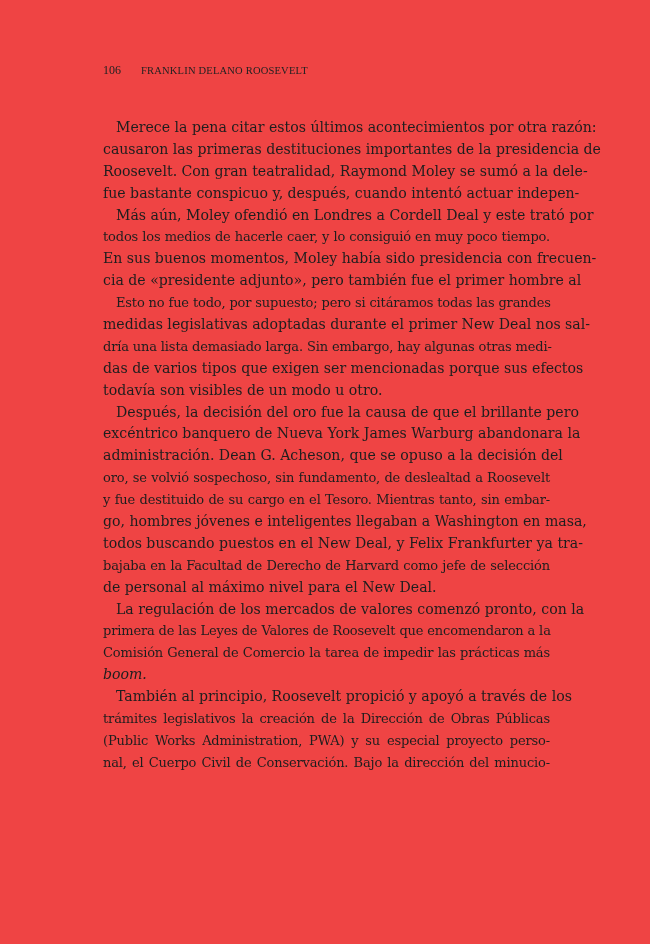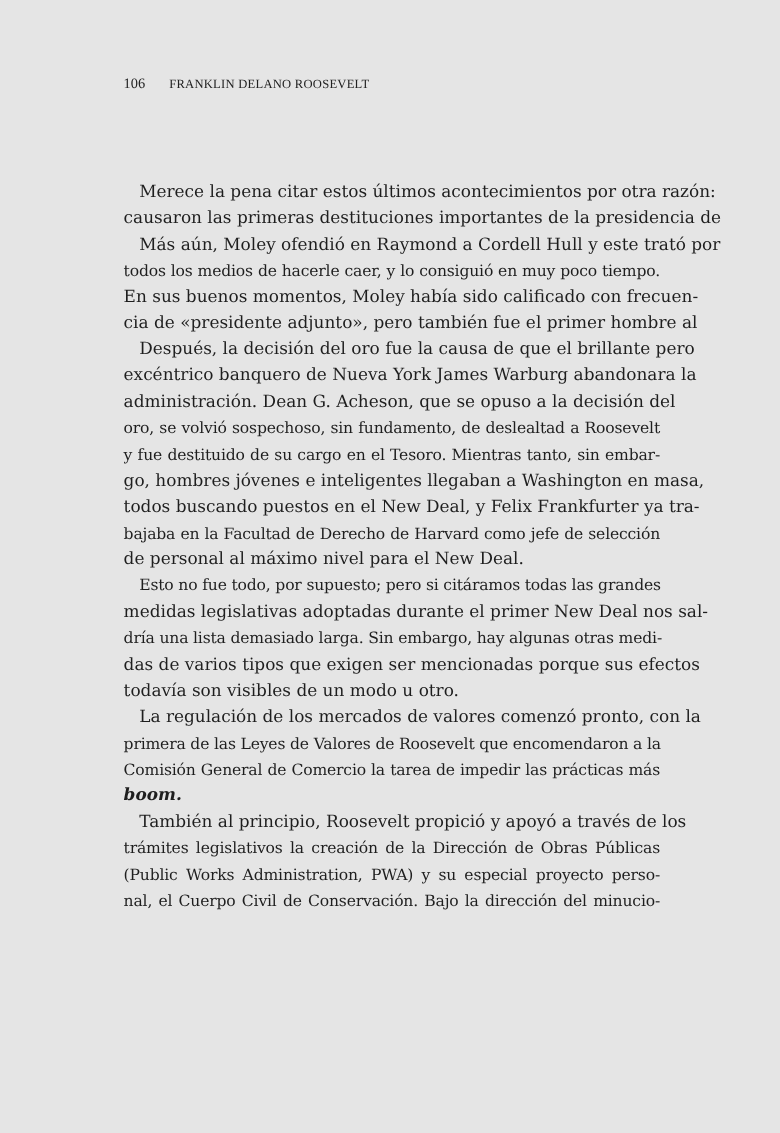--- a/index.html
+++ b/index.html
@@ -1,68 +1,70 @@
 <!DOCTYPE html>
 <html><head>
 <meta charset="utf-8">
 <style>
   html, body { margin: 0; padding: 0; background: #ffffff; }
   body { width: 650px; height: 944px; position: relative; overflow: hidden; }
-  .page { position: absolute; left: 0; top: 0; width: 650px; height: 944px; background: #e5e5e5; }
+  .page { position: absolute; left: 0; top: 0; width: 650px; height: 944px; background: #ef4444; }
   .running-head { position: absolute; left: 103px; top: 60px; font-family: "Liberation Serif", serif; color: #222; }
   .folio { font-size: 12px; display: inline-block; width: 34px; }
   .head-title { font-size: 10.5px; letter-spacing: 0.2px; }
-  .body { position: absolute; left: 103px; top: 117px; width: 447px; font-family: "DejaVu Serif", serif; color: #1e1e1e; margin-top: 33px; }
+  .body { position: absolute; left: 103px; top: 117px; width: 447px; font-family: "DejaVu Serif", serif; color: #1e1e1e; }
   .line { height: 21.9px; line-height: 21.9px; font-size: 14.1px; white-space: nowrap; text-align: justify; text-align-last: justify; overflow: visible; }
   .line.last { text-align-last: left; }
   .line.indent { padding-left: 13px; }
   .line.narrow { font-size: 13px; letter-spacing: -0.15px; }
-  .em { font-style: italic; font-weight: bold; }
+  .em { font-style: italic; }
 </style>
 </head>
 <body>
 
 <div class="page">
   <div class="running-head">
     <span class="folio">106</span>
     <span class="head-title">FRANKLIN DELANO ROOSEVELT</span>
   </div>
 
   <div class="body">
 
     <div>
       <div class="line indent">Merece la pena citar estos últimos acontecimientos por otra razón:</div>
       <div class="line">causaron las primeras destituciones importantes de la presidencia de</div>
+      <div class="line">Roosevelt. Con gran teatralidad, Raymond Moley se sumó a la dele-</div>
+      <div class="line">fue bastante conspicuo y, después, cuando intentó actuar indepen-</div>
     </div>
 
     <div>
-      <div class="line indent">Más aún, Moley ofendió en Raymond a Cordell Hull y este trató por</div>
+      <div class="line indent">Más aún, Moley ofendió en Londres a Cordell Deal y este trató por</div>
       <div class="line narrow">todos los medios de hacerle caer, y lo consiguió en muy poco tiempo.</div>
-      <div class="line">En sus buenos momentos, Moley había sido calificado con frecuen-</div>
+      <div class="line">En sus buenos momentos, Moley había sido presidencia con frecuen-</div>
       <div class="line">cia de «presidente adjunto», pero también fue el primer hombre al</div>
+    </div>
+
+    <div>
+      <div class="line indent narrow">Esto no fue todo, por supuesto; pero si citáramos todas las grandes</div>
+      <div class="line">medidas legislativas adoptadas durante el primer New Deal nos sal-</div>
+      <div class="line narrow">dría una lista demasiado larga. Sin embargo, hay algunas otras medi-</div>
+      <div class="line">das de varios tipos que exigen ser mencionadas porque sus efectos</div>
+      <div class="line last">todavía son visibles de un modo u otro.</div>
     </div>
 
     <div>
       <div class="line indent">Después, la decisión del oro fue la causa de que el brillante pero</div>
       <div class="line">excéntrico banquero de Nueva York James Warburg abandonara la</div>
       <div class="line">administración. Dean G. Acheson, que se opuso a la decisión del</div>
       <div class="line narrow">oro, se volvió sospechoso, sin fundamento, de deslealtad a Roosevelt</div>
       <div class="line narrow">y fue destituido de su cargo en el Tesoro. Mientras tanto, sin embar-</div>
       <div class="line">go, hombres jóvenes e inteligentes llegaban a Washington en masa,</div>
       <div class="line">todos buscando puestos en el New Deal, y Felix Frankfurter ya tra-</div>
       <div class="line narrow">bajaba en la Facultad de Derecho de Harvard como jefe de selección</div>
       <div class="line last">de personal al máximo nivel para el New Deal.</div>
-    </div>
-
-    <div>
-      <div class="line indent narrow">Esto no fue todo, por supuesto; pero si citáramos todas las grandes</div>
-      <div class="line">medidas legislativas adoptadas durante el primer New Deal nos sal-</div>
-      <div class="line narrow">dría una lista demasiado larga. Sin embargo, hay algunas otras medi-</div>
-      <div class="line">das de varios tipos que exigen ser mencionadas porque sus efectos</div>
-      <div class="line last">todavía son visibles de un modo u otro.</div>
     </div>
 
     <div>
       <div class="line indent">La regulación de los mercados de valores comenzó pronto, con la</div>
       <div class="line narrow">primera de las Leyes de Valores de Roosevelt que encomendaron a la</div>
       <div class="line narrow">Comisión General de Comercio la tarea de impedir las prácticas más</div>
       <div class="line last em">boom.</div>
     </div>
 
     <div>

